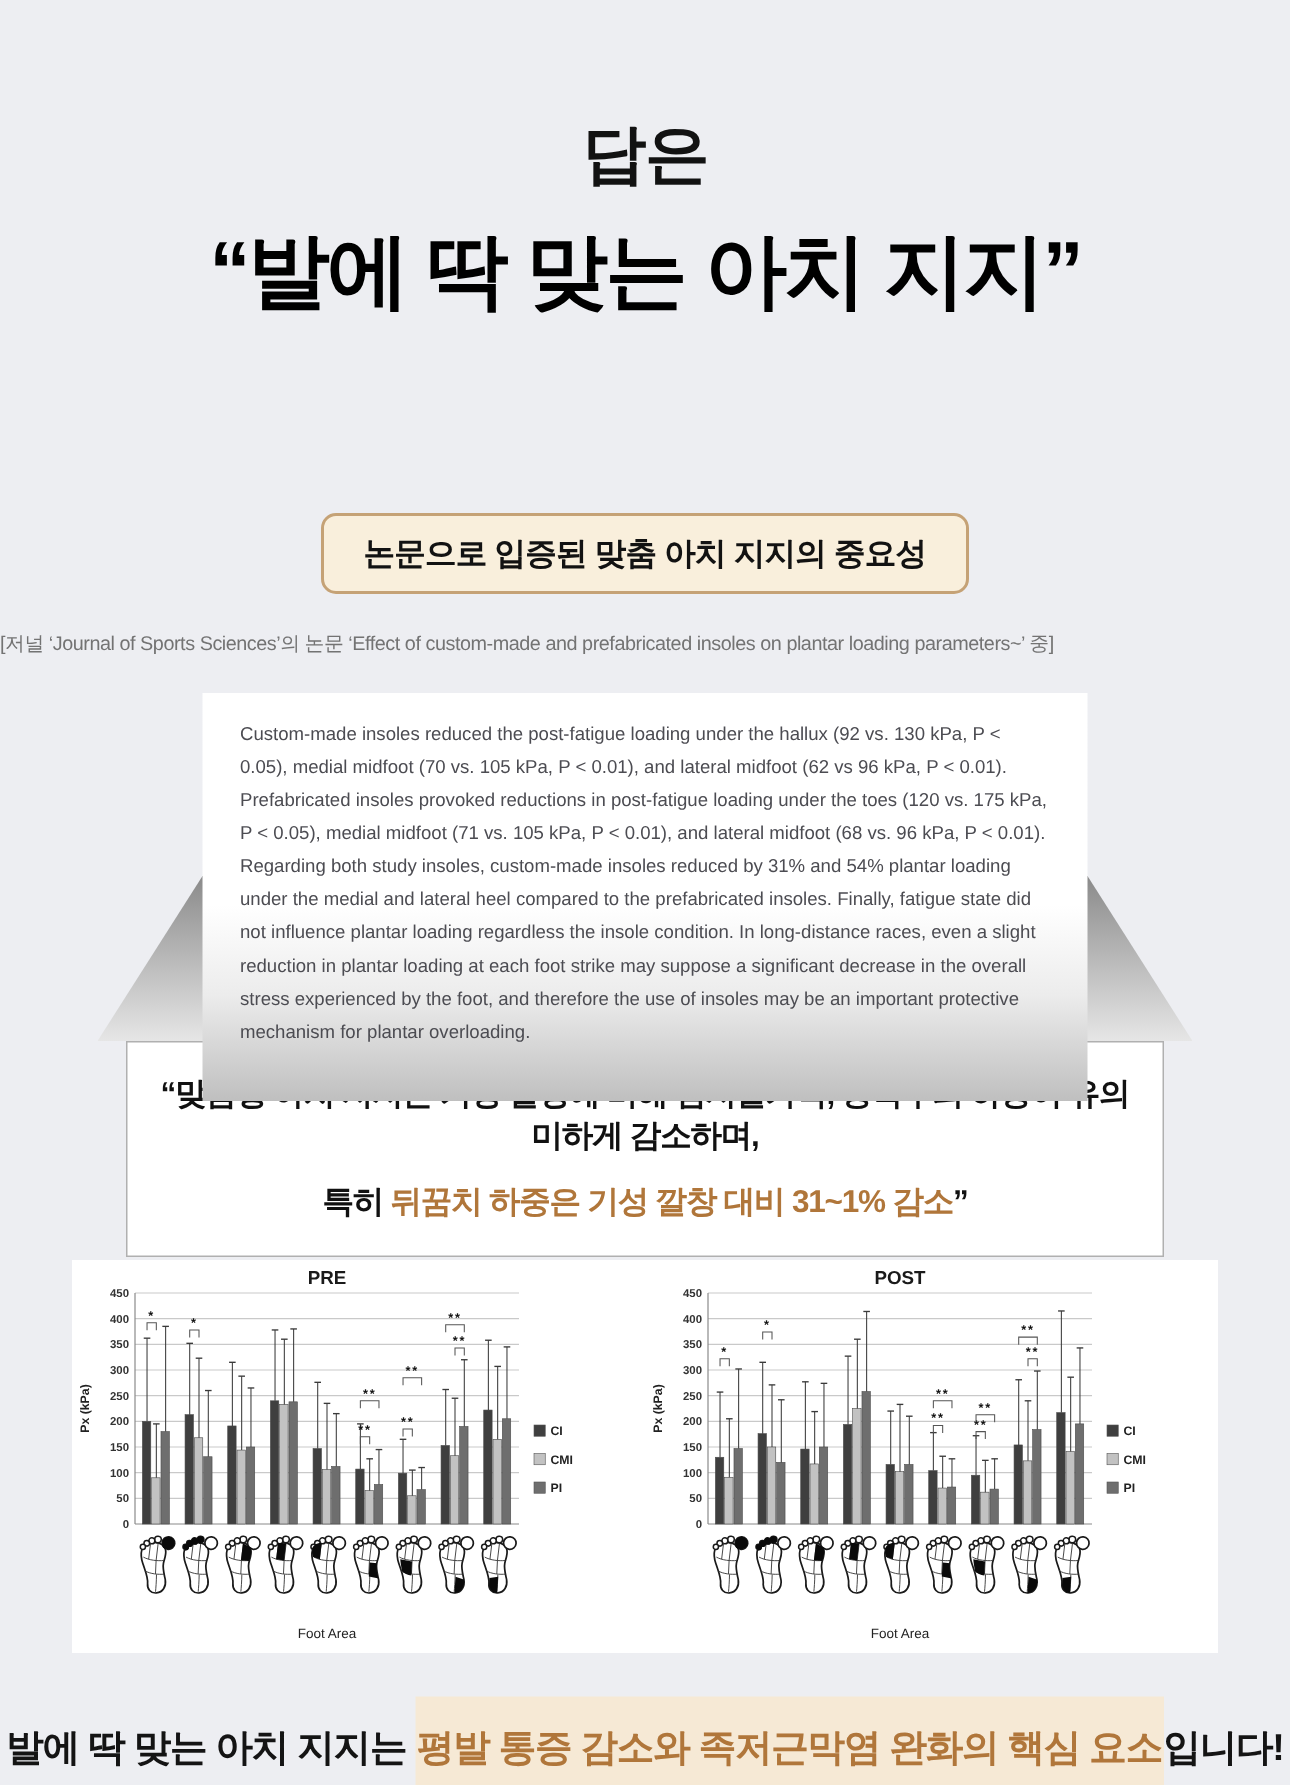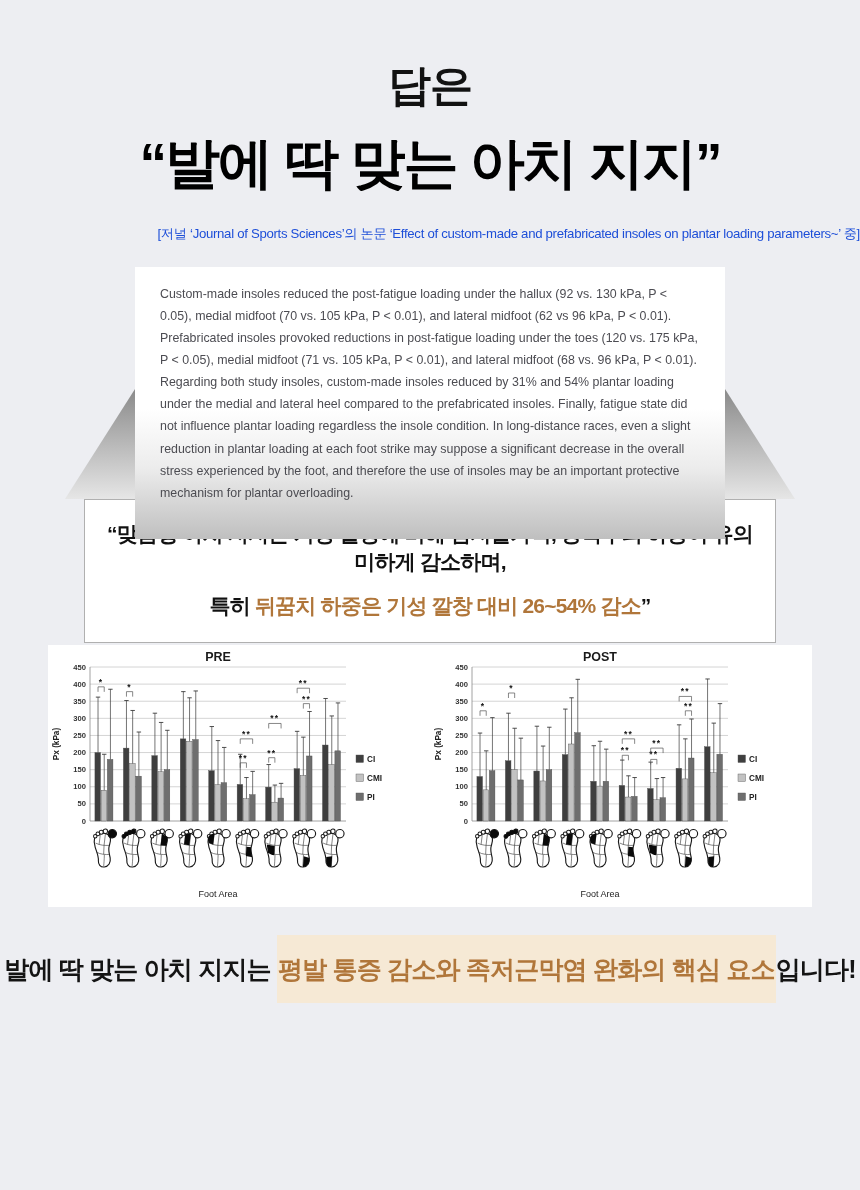--- a/index.html
+++ b/index.html
@@ -1,26 +1,26 @@
 <!DOCTYPE html>
 <html><head>
 <meta charset="utf-8">
 <style>
   html,body{margin:0;padding:0;}
   body{
     width:860px;height:1190px;overflow:hidden;
     background:#edeef2;
     font-family:"Liberation Sans","DejaVu Sans",sans-serif;
   }
-  .headline{margin-top:57px;text-align:center;font-size:43px;font-weight:800;color:#121212;letter-spacing:-1px;}
+  .headline{margin-top:74px;text-align:center;font-size:43px;font-weight:800;color:#121212;letter-spacing:-1px;}
   .headline2{margin-top:12px;text-align:center;font-size:55px;font-weight:800;color:#000000;letter-spacing:-2px;}
   .badge-wrap{text-align:center;margin-top:124px;}
   .badge{display:inline-block;background:#f9efdc;border:2px solid #c5a276;border-radius:10px;
     padding:11px 26px;font-size:21px;font-weight:700;color:#121212;letter-spacing:-0.5px;}
-  .citation{margin-top:24px;text-align:right;font-size:13.2px;color:#1d4ed8;letter-spacing:-0.3px;}
+  .citation{margin-top:24px;text-align:left;font-size:13.2px;color:#737373;letter-spacing:-0.3px;}
   .abstract-section{position:relative;height:232px;margin-top:24px;}
   .beam{position:absolute;left:65px;top:122px;width:730px;height:110px;
     background:linear-gradient(180deg,#8a8a8a 0%,#bdbdbd 55%,#e6e6e6 100%);
     clip-path:polygon(70px 0,660px 0,730px 110px,0 110px);}
   .abstract-box{position:absolute;left:135px;top:0;width:590px;height:272px;box-sizing:border-box;
     background:linear-gradient(180deg,#ffffff 0%,#ffffff 52%,#ececec 74%,#bfbfbf 100%);
     padding:16px 25px;}
   .abstract-box p{margin:0;font-size:12.4px;line-height:1.78;color:#4c4c52;}
   .quote-box{width:692px;box-sizing:border-box;margin:0 auto;background:#ffffff;border:1px solid #b0b0b0;
     padding:20px 12px 22px;text-align:center;}
@@ -34,34 +34,37 @@
   .conclusion .hl{background:#f6e9d5;color:#b0763a;font-weight:800;padding:20px 1px;}
 </style>
 </head>
 <body>
 
 <div class="page">
 
   <div class="headline">답은</div>
   <div class="headline2">“발에 딱 맞는 아치 지지”</div>
 
+  <div class="badge-wrap">
+    <div class="badge">논문으로 입증된 맞춤 아치 지지의 중요성</div>
+  </div>
 
   <div class="citation">[저널 ‘Journal of Sports Sciences’의  논문 ‘Effect of custom-made and prefabricated insoles on plantar loading parameters~’ 중]</div>
 
   <div class="abstract-section">
     <div class="beam"></div>
     <div class="abstract-box">
       <p>Custom-made insoles reduced the post-fatigue loading under the hallux (92 vs. 130 kPa, P &lt; 0.05), medial midfoot (70 vs. 105 kPa, P &lt; 0.01), and lateral midfoot (62 vs 96 kPa, P &lt; 0.01). Prefabricated insoles provoked reductions in post-fatigue loading under the toes (120 vs. 175 kPa, P &lt; 0.05), medial midfoot (71 vs. 105 kPa, P &lt; 0.01), and lateral midfoot (68 vs. 96 kPa, P &lt; 0.01). Regarding both study insoles, custom-made insoles reduced by 31% and 54% plantar loading under the medial and lateral heel compared to the prefabricated insoles. Finally, fatigue state did not influence plantar loading regardless the insole condition. In long-distance races, even a slight reduction in plantar loading at each foot strike may suppose a significant decrease in the overall stress experienced by the foot, and therefore the use of insoles may be an important protective mechanism for plantar overloading.</p>
     </div>
   </div>
 
   <div class="quote-box">
     <div class="q1">“맞춤형 아치 지지는 기성 깔창에 비해 엄지발가락, 중족부의 하중이 유의미하게 감소하며,</div>
     <div class="q2">
-      <span>특히 </span><span class="brown">뒤꿈치 하중은 기성 깔창 대비 26~54% 감소</span><span>”</span>
+      <span>특히 </span><span class="brown">뒤꿈치 하중은 기성 깔창 대비 31~1% 감소</span><span>”</span>
     </div>
   </div>
 
   <div class="charts-panel">
     <div class="chart" id="chart-pre"><svg width="378" height="252" viewBox="0 0 378 252">
           <line x1="40" y1="170" x2="296" y2="170" stroke="#8a8a8a" stroke-width="0.8"></line>
           <text x="36" y="172.6" text-anchor="end" font-size="7.6" font-weight="600" fill="#333">0</text>
           <line x1="40" y1="152.88888888888889" x2="296" y2="152.88888888888889" stroke="#c9c9c9" stroke-width="0.8"></line>
           <text x="36" y="155.48888888888888" text-anchor="end" font-size="7.6" font-weight="600" fill="#333">50</text>
           <line x1="40" y1="135.77777777777777" x2="296" y2="135.77777777777777" stroke="#c9c9c9" stroke-width="0.8"></line>

